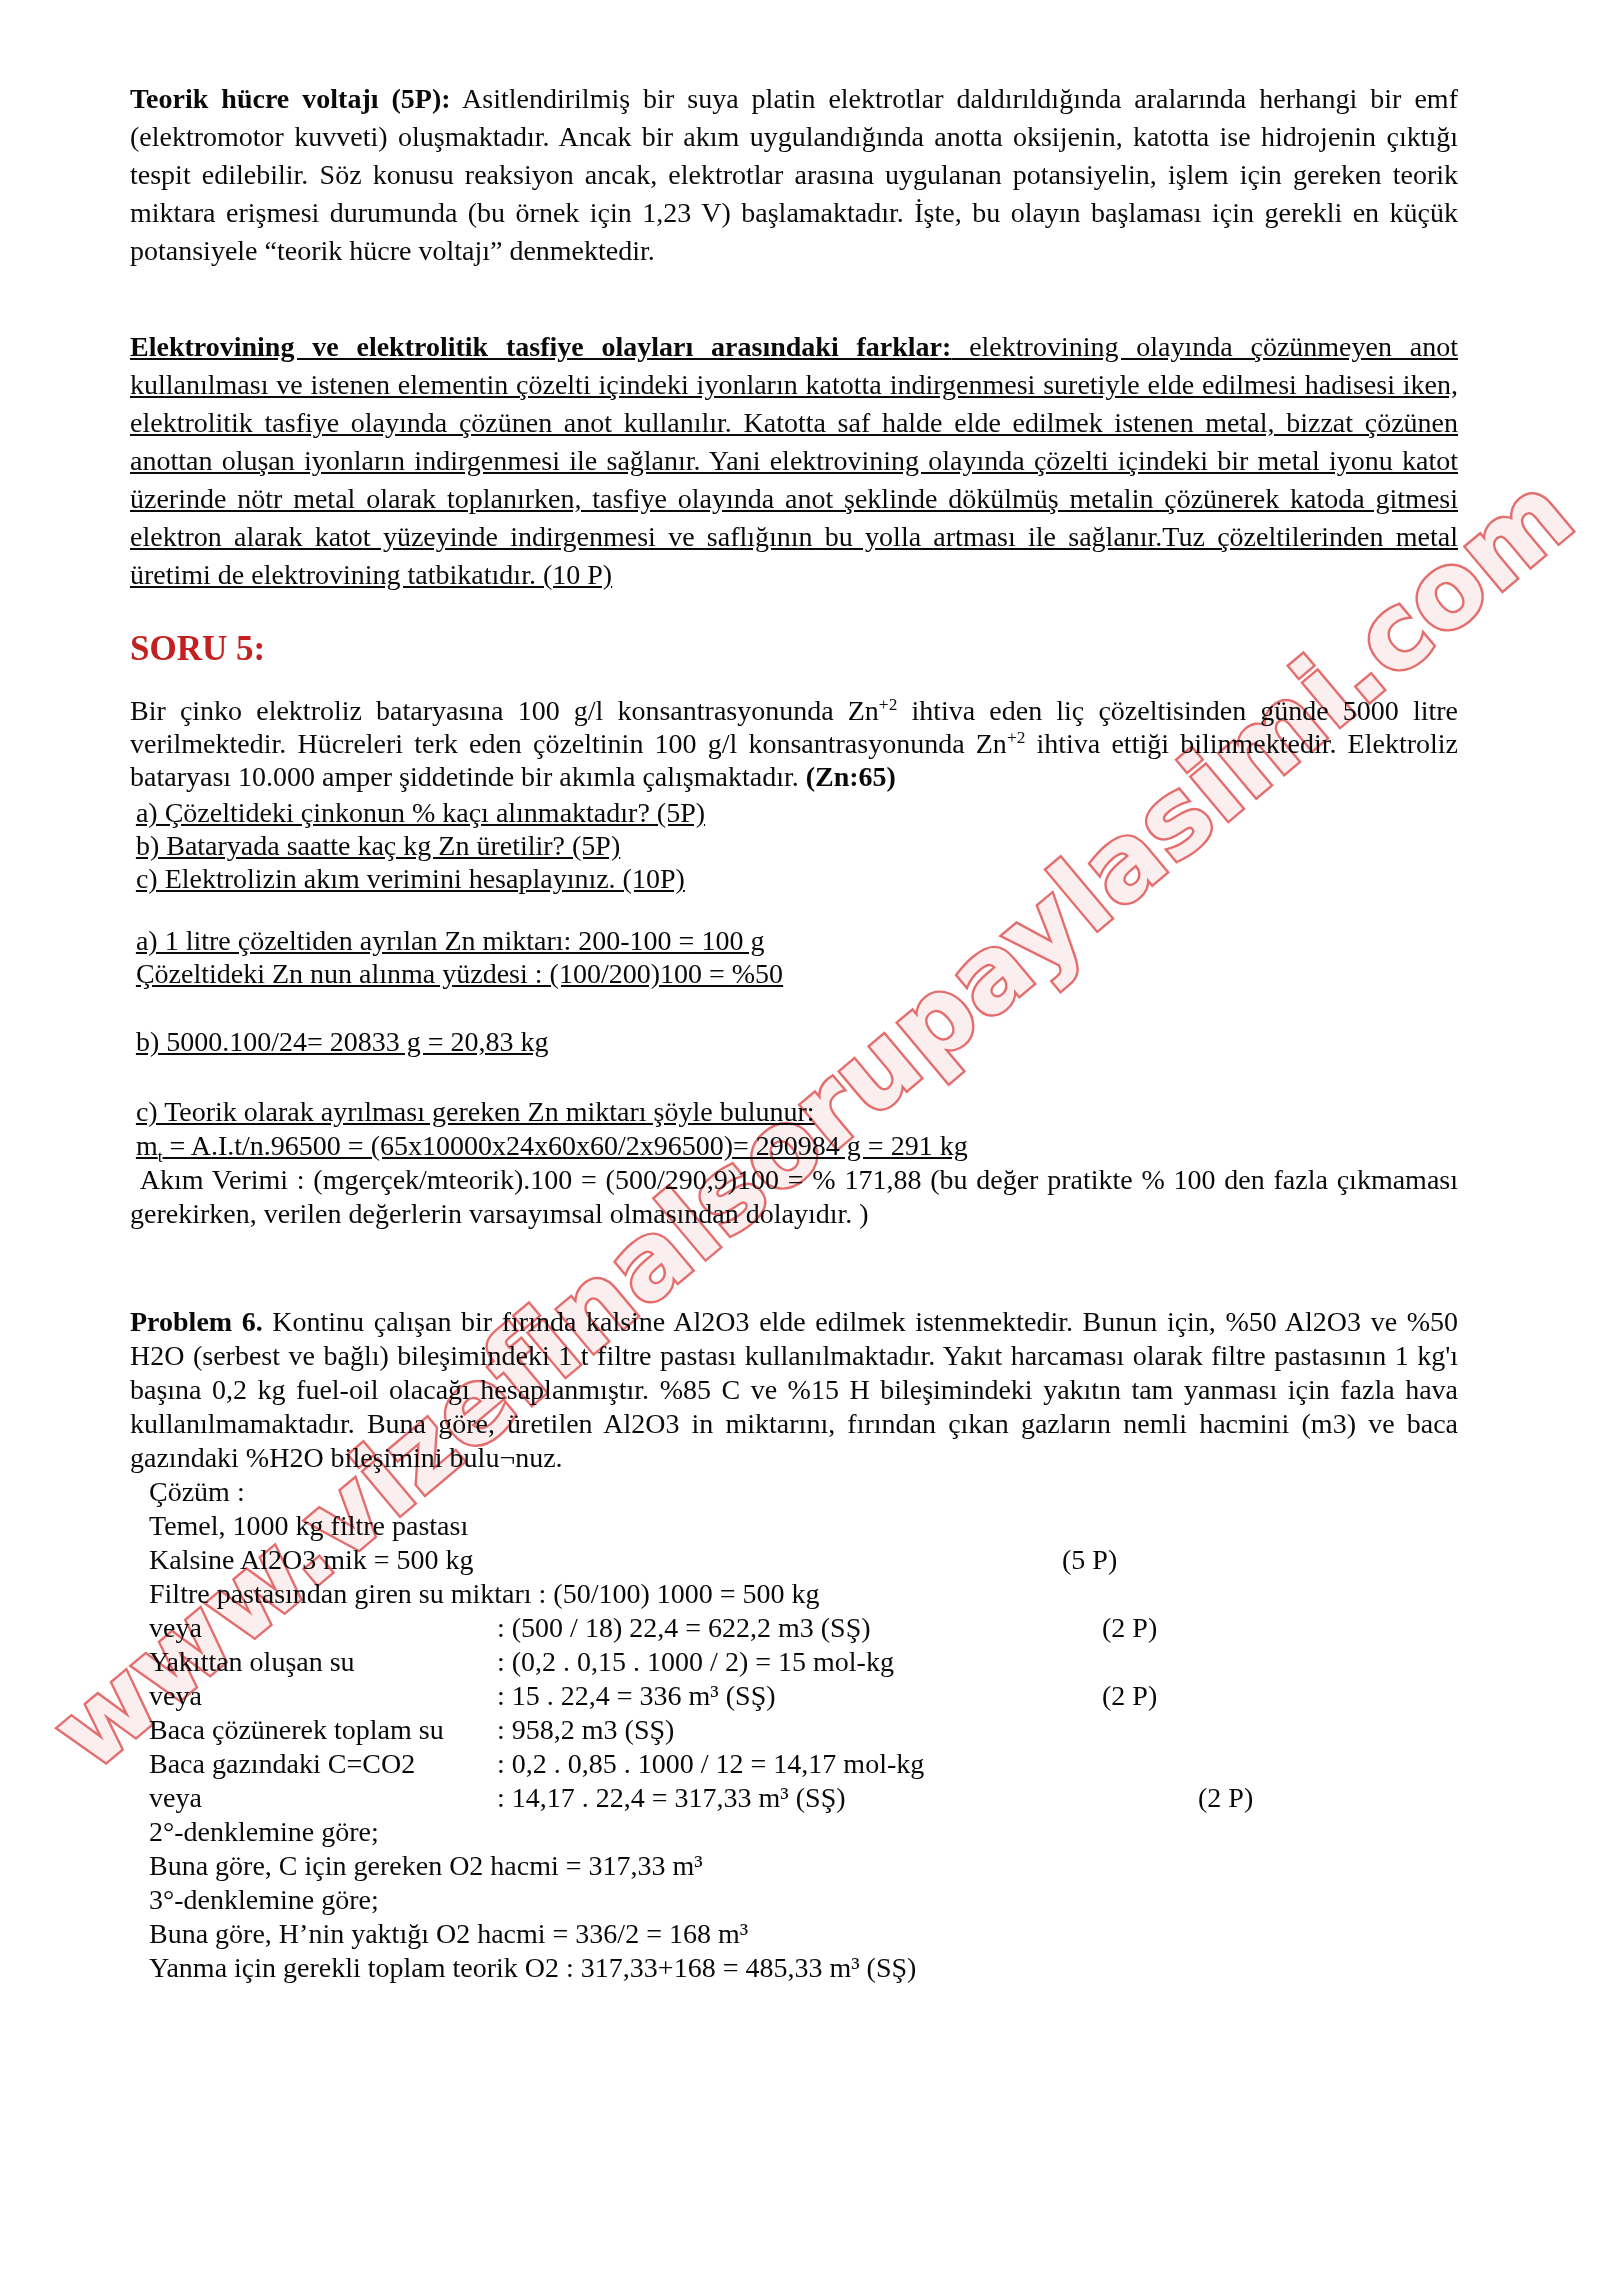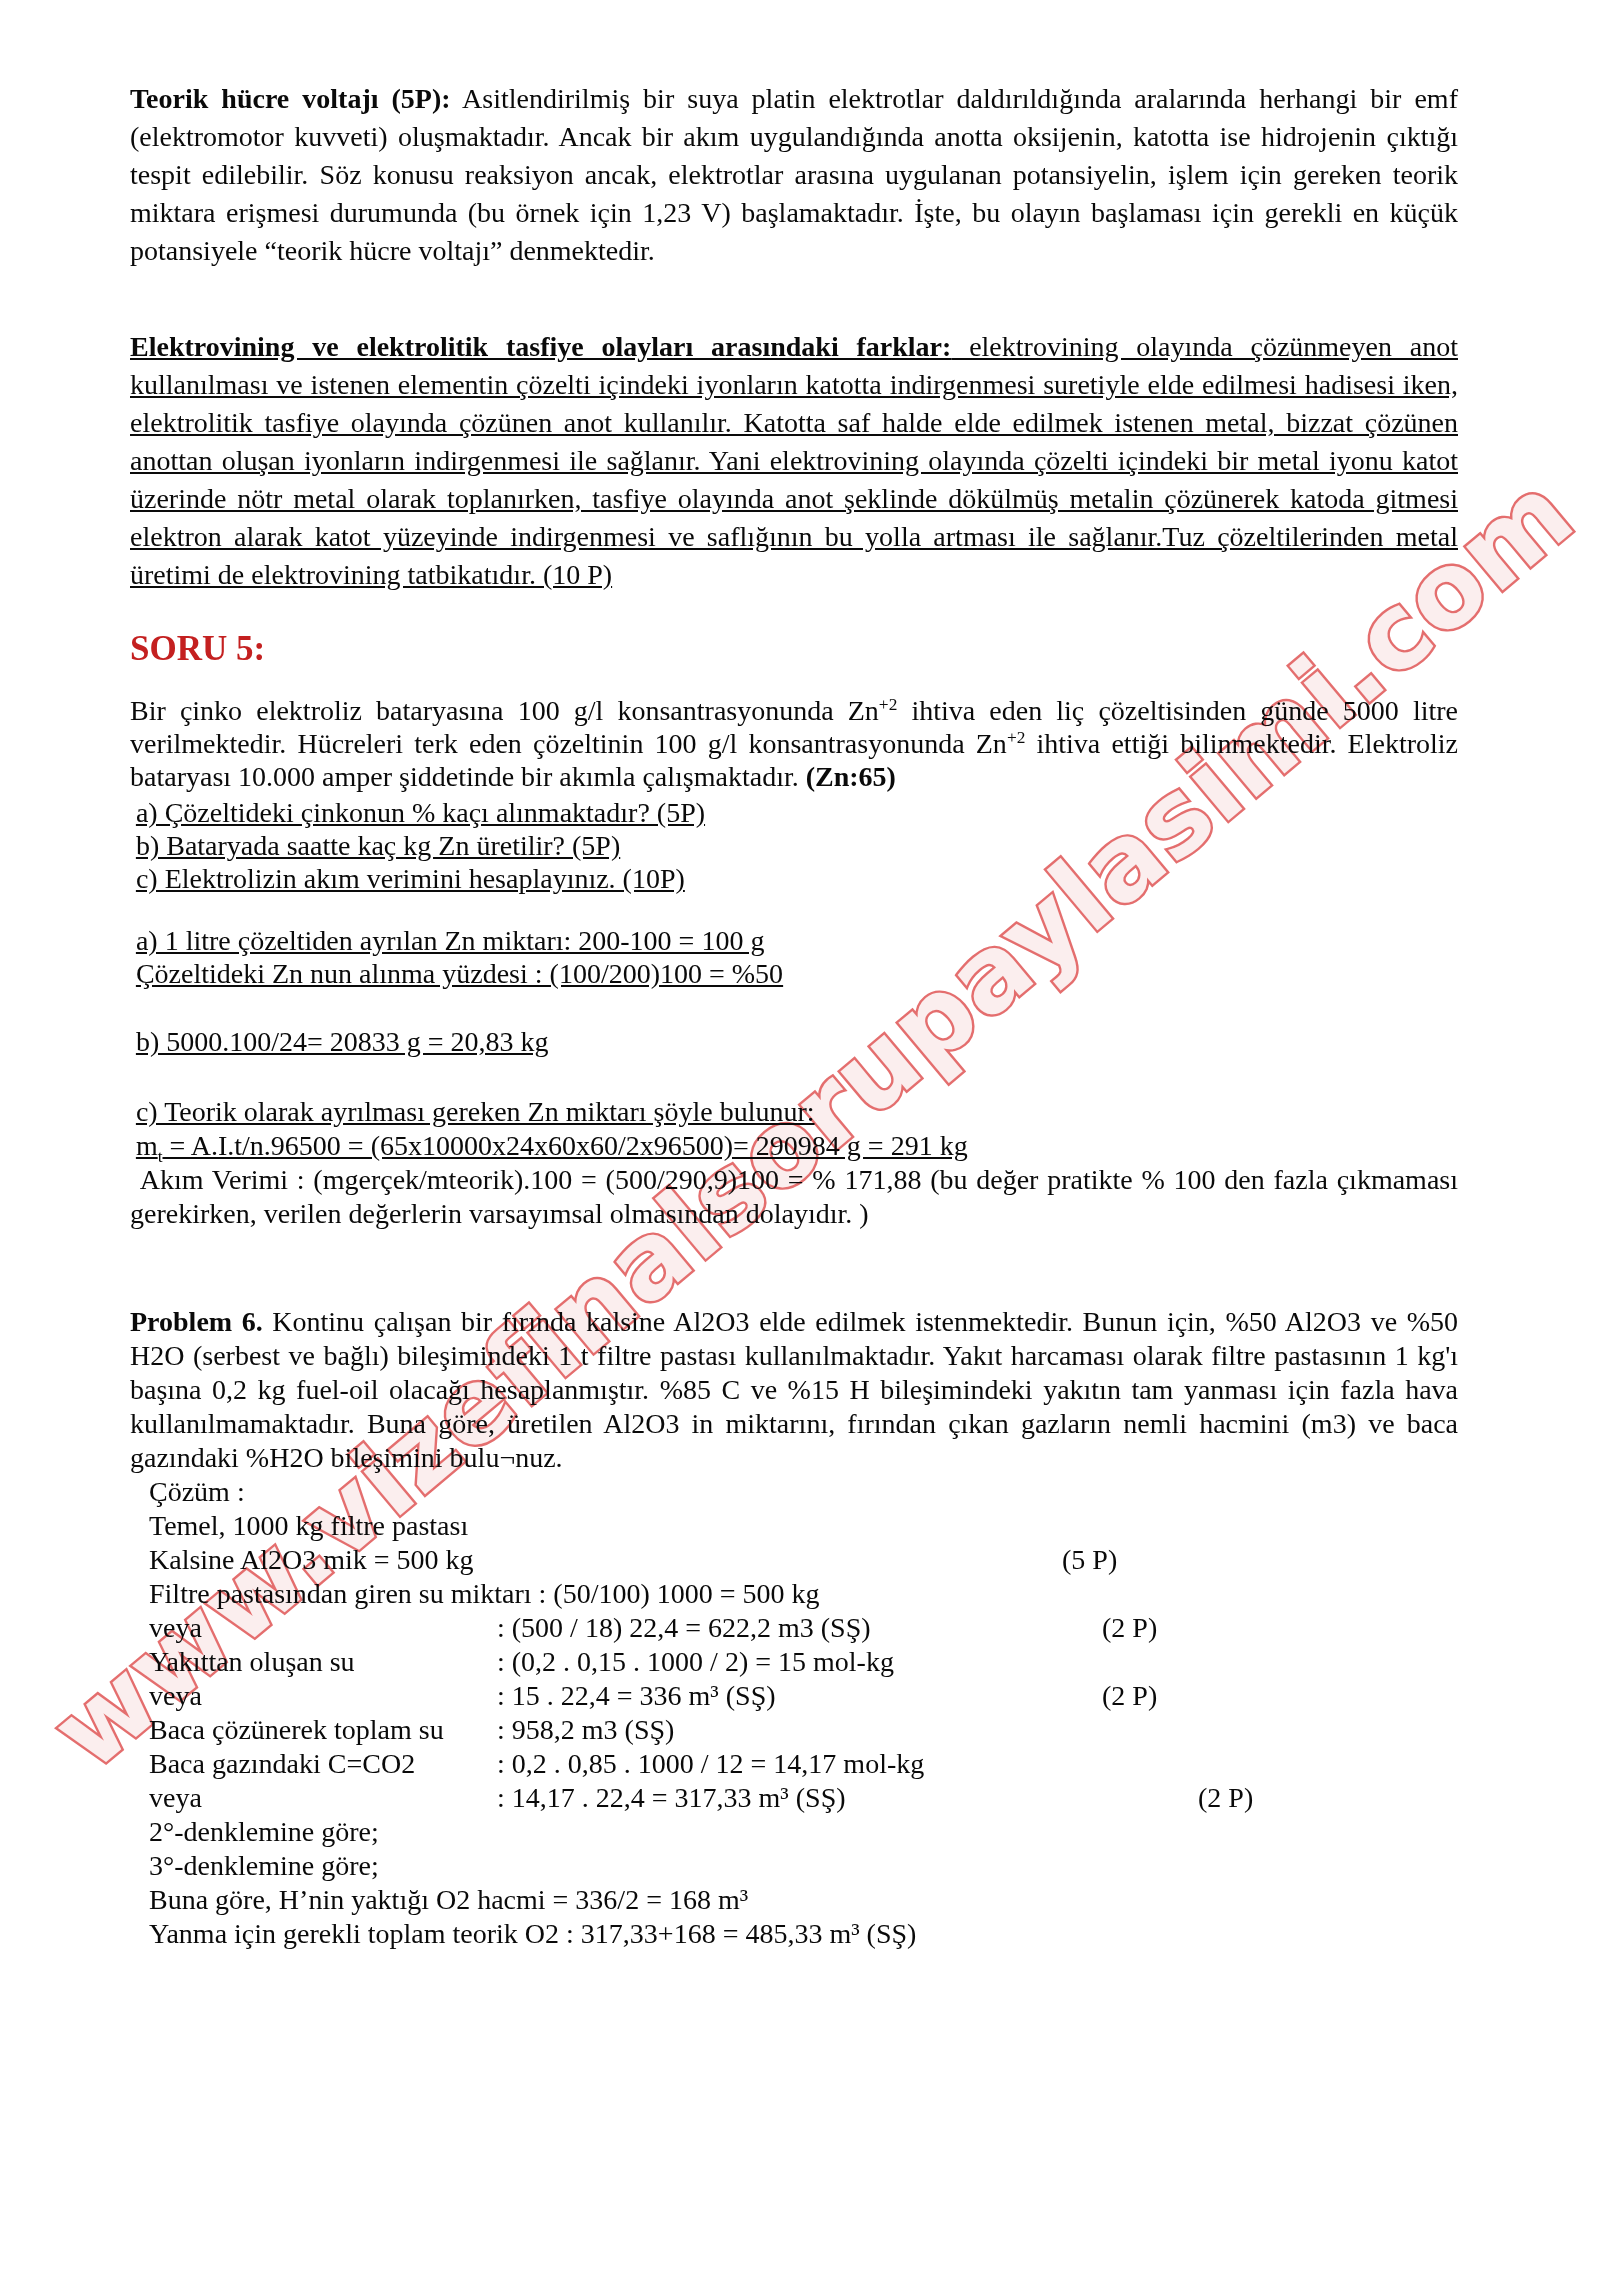--- a/index.html
+++ b/index.html
@@ -141,20 +141,21 @@
       <div class="sol-row">
         <span class="sol-label">Baca gazındaki C=CO2</span><span>: 0,2 . 0,85 . 1000 / 12 = 14,17 mol-kg</span>
       </div>
 
       <div class="sol-row">
         <span class="sol-label">veya</span><span>: 14,17 . 22,4 = 317,33 m³ (SŞ)</span>
         <span class="pts pts-c">(2 P)</span>
       </div>
 
       <div class="sol-row">2°-denklemine göre;</div>
+      <div class="sol-row">Buna göre, C için gereken O2 hacmi = 317,33 m³</div>
       <div class="sol-row">3°-denklemine göre;</div>
       <div class="sol-row">Buna göre, H’nin yaktığı O2 hacmi = 336/2 = 168 m³</div>
       <div class="sol-row">Yanma için gerekli toplam teorik O2 : 317,33+168 = 485,33 m³ (SŞ)</div>
     </div>
 
   </div>
 </div>
 
 
 </body></html>

